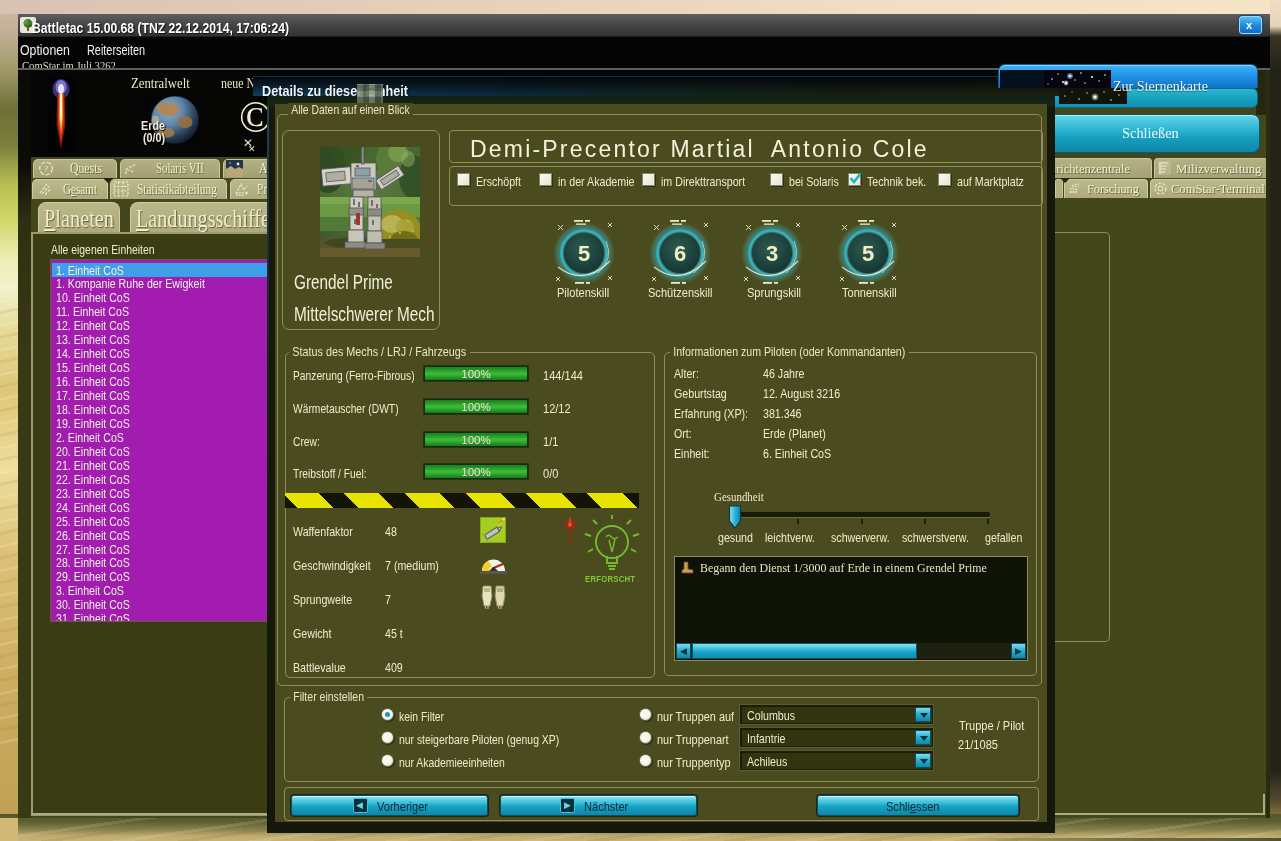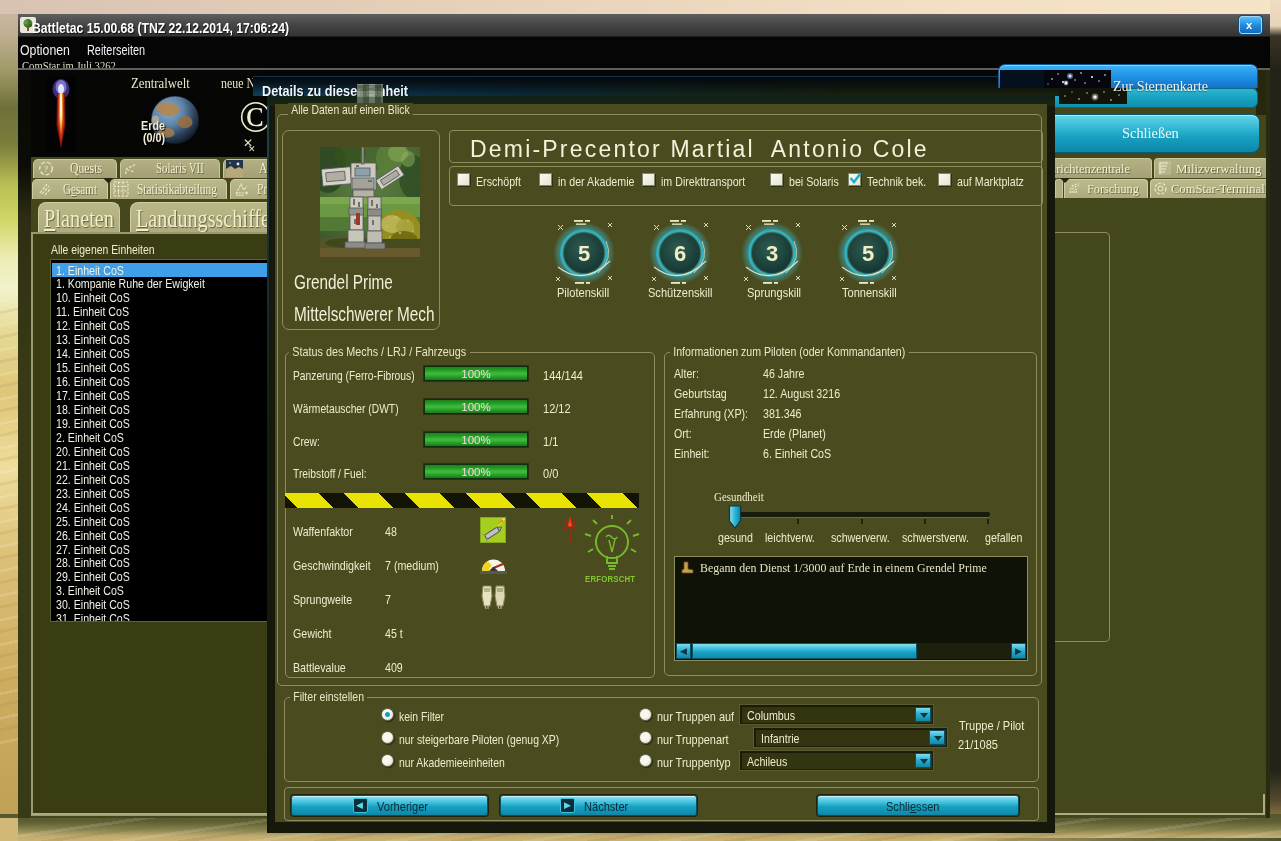--- a/index.html
+++ b/index.html
@@ -142,21 +142,21 @@
   </svg>
 <div class="t ser" style="left:257px;top:182px;font-size:14px;color:#f0eecf;text-shadow:1px 1px 0 rgba(40,40,10,.5);transform:scaleX(.82);">Produktion</div>
 
 <div class="abs" style="left:38px;top:202px;width:82px;height:30px;background:linear-gradient(#bab787,#aeab7e);border:1px solid #cfcda0;border-bottom:none;border-radius:8px 8px 0 0;"></div>
 <div class="abs" style="left:130px;top:202px;width:146px;height:30px;background:linear-gradient(#bab787,#aeab7e);border:1px solid #cfcda0;border-bottom:none;border-radius:8px 8px 0 0;"></div>
 <div class="t ser" style="left:44px;top:205px;font-size:25px;color:#f1efc9;text-shadow:1px 1px 1px rgba(40,40,10,.6);transform:scaleX(.813);"><u>P</u>laneten</div>
 <div class="t ser" style="left:136px;top:205px;font-size:25px;color:#f1efc9;text-shadow:1px 1px 1px rgba(40,40,10,.6);transform:scaleX(.806);"><u>L</u>andungsschiffe</div>
 
 <div class="abs" style="left:31px;top:232px;width:236px;height:584px;border:2px solid #9c9a6c;border-right:none;background:#3a3d14;"></div>
 <div class="t" style="left:51px;top:242px;font-size:13px;color:#eeeccd;transform:scaleX(.80);">Alle eigenen Einheiten</div>
-<div class="abs" id="list" style="left:50px;top:259px;width:217px;height:363px;background:#000000;border:1px solid #5e6036;border-right:none;overflow:hidden;">
+<div class="abs" id="list" style="left:50px;top:259px;width:217px;height:363px;background:#a21caf;border:1px solid #5e6036;border-right:none;overflow:hidden;">
 <div style="position:absolute;left:1px;top:3.0px;width:216px;height:14px;background:#3f9fe8;"></div>
 <div class="t" style="left:5px;top:3.5px;font-size:12.5px;color:#f2f1e4;transform:scaleX(.85);">1. Einheit CoS</div>
 <div class="t" style="left:5px;top:17.4px;font-size:12.5px;color:#f2f1e4;transform:scaleX(.85);">1. Kompanie Ruhe der Ewigkeit</div>
 <div class="t" style="left:5px;top:31.4px;font-size:12.5px;color:#f2f1e4;transform:scaleX(.85);">10. Einheit CoS</div>
 <div class="t" style="left:5px;top:45.3px;font-size:12.5px;color:#f2f1e4;transform:scaleX(.85);">11. Einheit CoS</div>
 <div class="t" style="left:5px;top:59.3px;font-size:12.5px;color:#f2f1e4;transform:scaleX(.85);">12. Einheit CoS</div>
 <div class="t" style="left:5px;top:73.2px;font-size:12.5px;color:#f2f1e4;transform:scaleX(.85);">13. Einheit CoS</div>
 <div class="t" style="left:5px;top:87.2px;font-size:12.5px;color:#f2f1e4;transform:scaleX(.85);">14. Einheit CoS</div>
 <div class="t" style="left:5px;top:101.1px;font-size:12.5px;color:#f2f1e4;transform:scaleX(.85);">15. Einheit CoS</div>
 <div class="t" style="left:5px;top:115.1px;font-size:12.5px;color:#f2f1e4;transform:scaleX(.85);">16. Einheit CoS</div>
@@ -607,21 +607,21 @@
 <div class="rd" style="left:381px;top:754px;"></div>
 <div class="t" style="left:399px;top:755px;font-size:13px;color:#eeeccd;transform:scaleX(.8);">nur Akademieeinheiten</div>
 <div class="rd" style="left:639px;top:708px;"></div>
 <div class="t" style="left:657px;top:709px;font-size:13px;color:#eeeccd;transform:scaleX(.84);">nur Truppen auf</div>
 <div class="dd" style="left:740px;top:705px;">
     <div class="tx">Columbus</div>
     <div class="dda"></div>
   </div>
 <div class="rd" style="left:639px;top:731px;"></div>
 <div class="t" style="left:657px;top:732px;font-size:13px;color:#eeeccd;transform:scaleX(.84);">nur Truppenart</div>
-<div class="dd" style="left:740px;top:728px;margin-left:14px;">
+<div class="dd" style="left:740px;top:728px;">
     <div class="tx">Infantrie</div>
     <div class="dda"></div>
   </div>
 <div class="rd" style="left:639px;top:754px;"></div>
 <div class="t" style="left:657px;top:755px;font-size:13px;color:#eeeccd;transform:scaleX(.84);">nur Truppentyp</div>
 <div class="dd" style="left:740px;top:751px;">
     <div class="tx">Achileus</div>
     <div class="dda"></div>
   </div>
 <div class="t" style="left:959px;top:718px;font-size:13px;color:#eeeccd;transform:scaleX(.85);">Truppe / Pilot</div>

